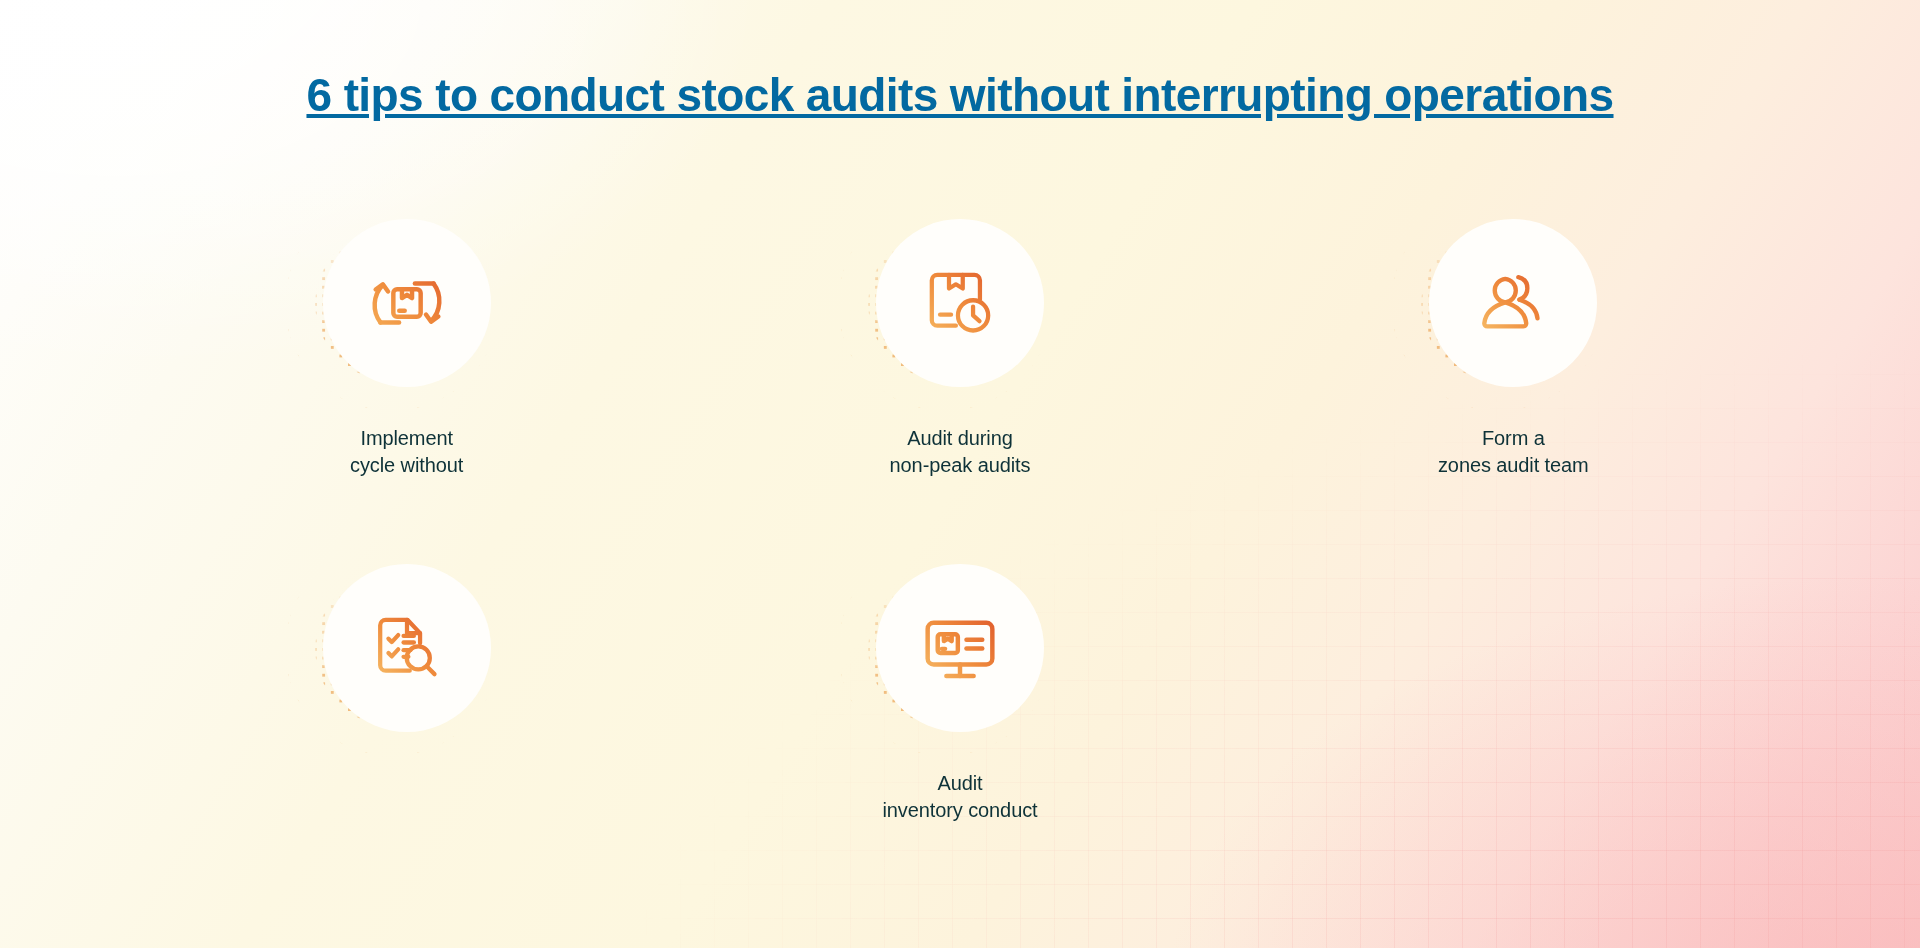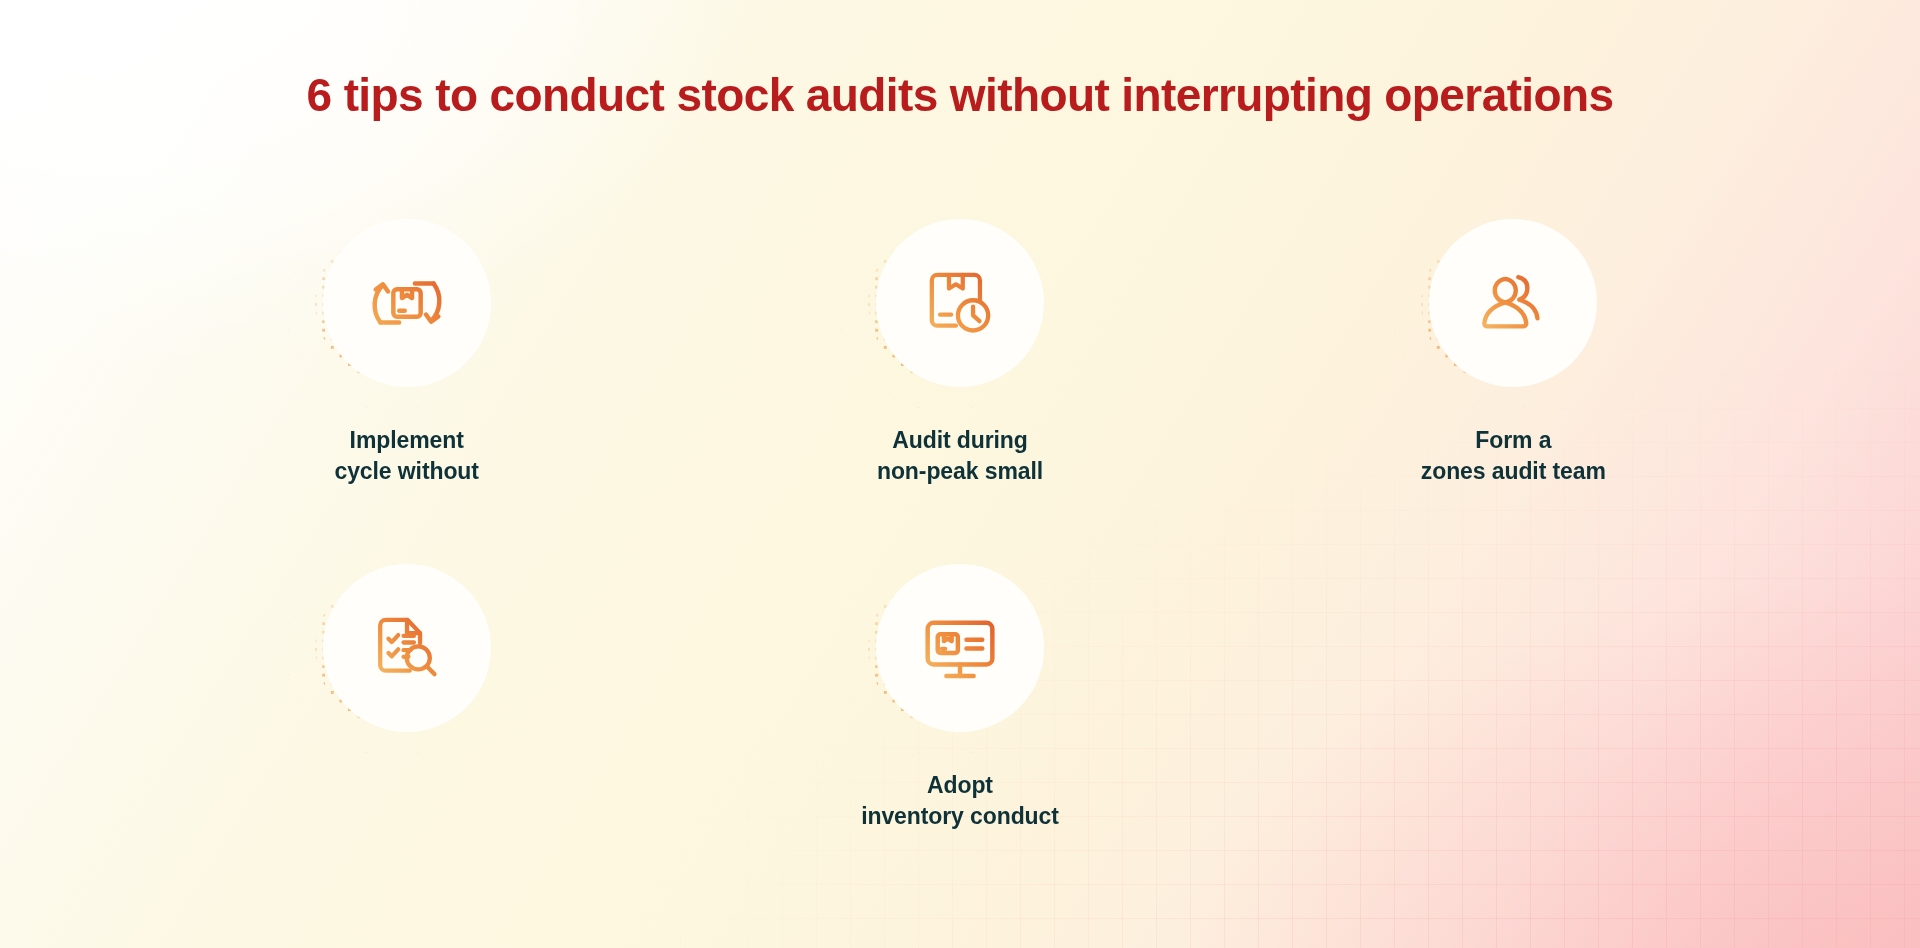--- a/index.html
+++ b/index.html
@@ -45,22 +45,23 @@
   
   #page { position:absolute; inset:0; }
 
   #title {
     position:absolute;
     top:68px; left:0; right:0;
     text-align:center;
     font-size:46px;
     font-weight:700;
     letter-spacing:-0.6px;
-    color:#b91c1c;
+    color:#0369a1;
     white-space:nowrap;
+    text-decoration:underline;
   }
 
   #grid {
     position:absolute;
     top:205px; left:130px; right:130px;
     display:grid;
     grid-template-columns:repeat(3, 1fr);
     grid-template-rows:repeat(2, 345px);
   }
 
@@ -114,22 +115,22 @@
     width:168px; height:168px;
     border-radius:50%;
     background:#fffefb;
     display:flex; align-items:center; justify-content:center;
   }
   .disc svg { display:block; }
 
   .label {
     margin-top:24px;
     text-align:center;
-    font-size:23px;
-    font-weight:700;
+    font-size:20px;
+    font-weight:400;
     line-height:1.33;
     color:#0e3238;
     letter-spacing:-0.1px;
   }
 </style>
 </head>
 <body>
 
 <div id="bg-base"></div>
 <div id="bg-grid"></div>
@@ -192,21 +193,21 @@
               <path d="M24 11.5 L24 21.5 L29 18.4 L34 21.5 L34 11.5"></path>
               <path d="M17.5 40.5 L25.5 40.5"></path>
               <circle cx="41.5" cy="41" r="11"></circle>
               <path d="M41.5 34.6 L41.5 41 L46.2 45.2"></path>
             </g>
           </svg>
         </div>
       </div>
       <div class="label">
         <span>Audit during</span><br>
-        <span>non-peak small</span>
+        <span>non-peak audits</span>
       </div>
     </div>
 
 
     <div class="card">
       <div class="badge">
         <div class="dots"></div>
         <div class="disc">
           <svg width="90" height="90" viewBox="0 0 64 64" fill="none">
             <defs>
@@ -279,19 +280,19 @@
               <rect x="16.5" y="22.5" width="14" height="13" rx="1.9"></rect>
               <path d="M20.8 22.5 L20.8 27.2 L23.5 25.5 L26.2 27.2 L26.2 22.5"></path>
               <path d="M19.4 32.6 L21.6 32.6"></path>
               <path d="M36.5 26.2 L47.5 26.2"></path>
               <path d="M36.5 32.4 L47.5 32.4"></path>
             </g>
           </svg>
         </div>
       </div>
       <div class="label">
-        <span>Adopt</span><br>
+        <span>Audit</span><br>
         <span>inventory conduct</span>
       </div>
     </div>
 
   </div>
 </div>
 
 </body></html>

